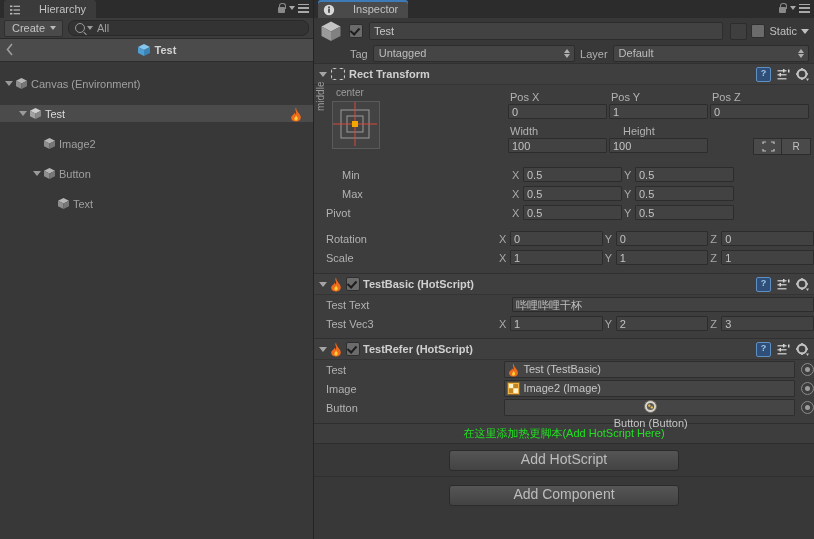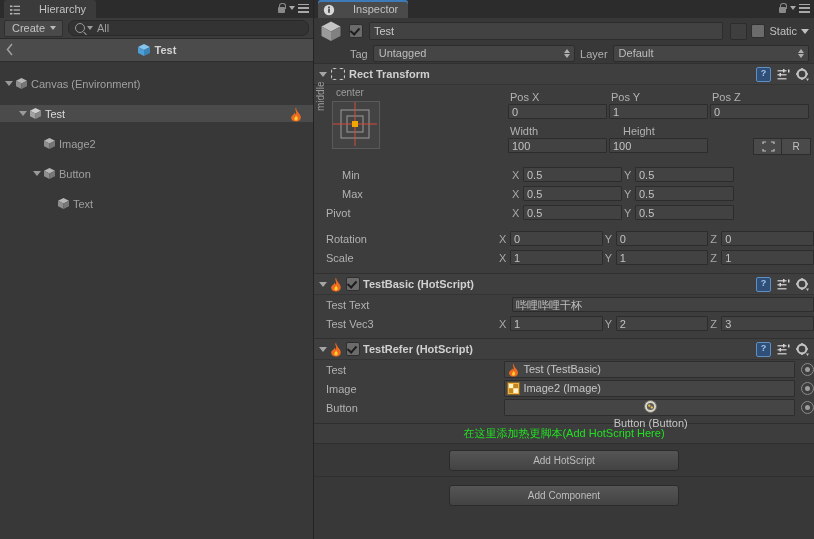--- a/index.html
+++ b/index.html
@@ -107,21 +107,21 @@
   .objfield{height:15px;background:#454545;border:1px solid #2d2d2d;border-radius:1px;display:flex;align-items:center;gap:3px;padding-left:2px;color:#c6c6c6;font-size:11px;}
   .objfield .oftxt{line-height:15px;white-space:nowrap;}
   .radiodot{width:11px;height:11px;border:1px solid #8b8b8b;border-radius:50%;position:relative;flex:none;}
   .radiodot:after{content:"";position:absolute;left:3px;top:3px;width:5px;height:5px;border-radius:50%;background:#9d9d9d;}
 
   .hotline{border-top:1px solid #2e2e2e;border-bottom:1px solid #2e2e2e;background:#3d3d3d;height:19px;display:flex;align-items:center;justify-content:center;}
   .hottxt{font-size:11px;}
   .bigbtnwrap{height:32px;display:flex;align-items:center;justify-content:center;background:#383838;}
   .bigbtn{width:228px;height:19px;border-radius:3px;border:1px solid #2b2b2b;
     background:linear-gradient(#555555,#434343);
-    color:#bdbdbd;font-size:10px;display:flex;align-items:center;justify-content:center;}
+    color:#bdbdbd;font-size:14px;display:flex;justify-content:center;}
   .sep{height:1px;background:#303030;}
 </style>
 </head>
 <body>
 
 <div class="root">
 
   <div class="panel" id="hierarchy">
     <div class="tabbar">
       <div class="tab">

